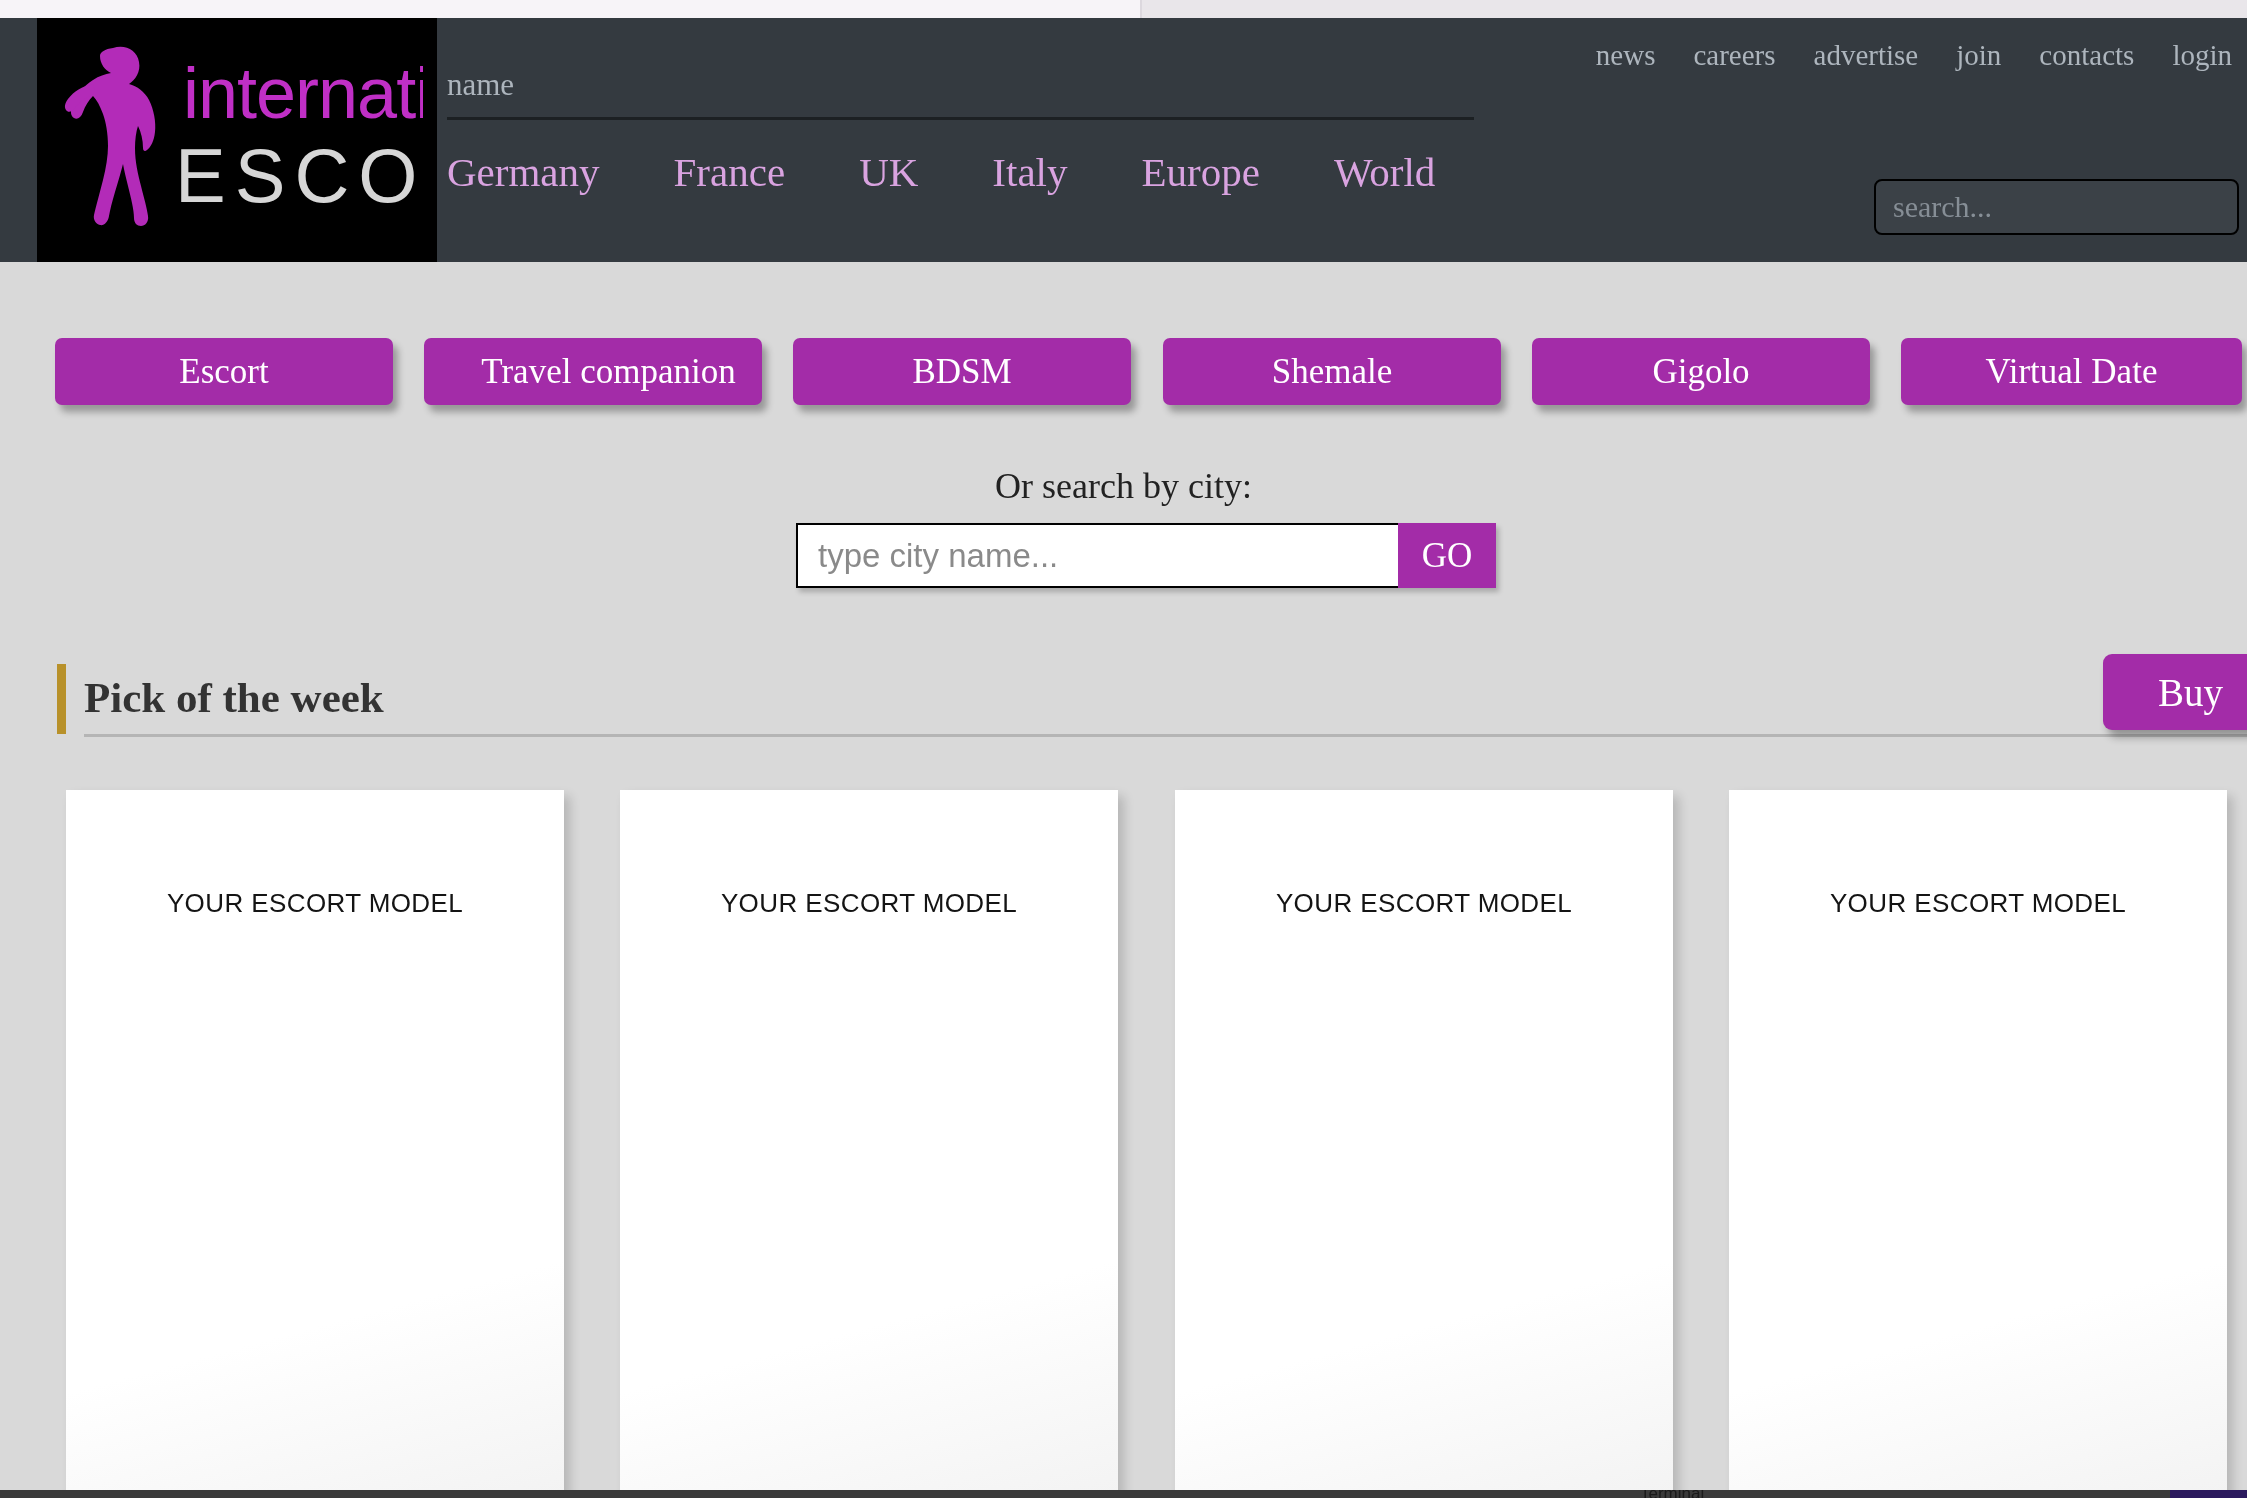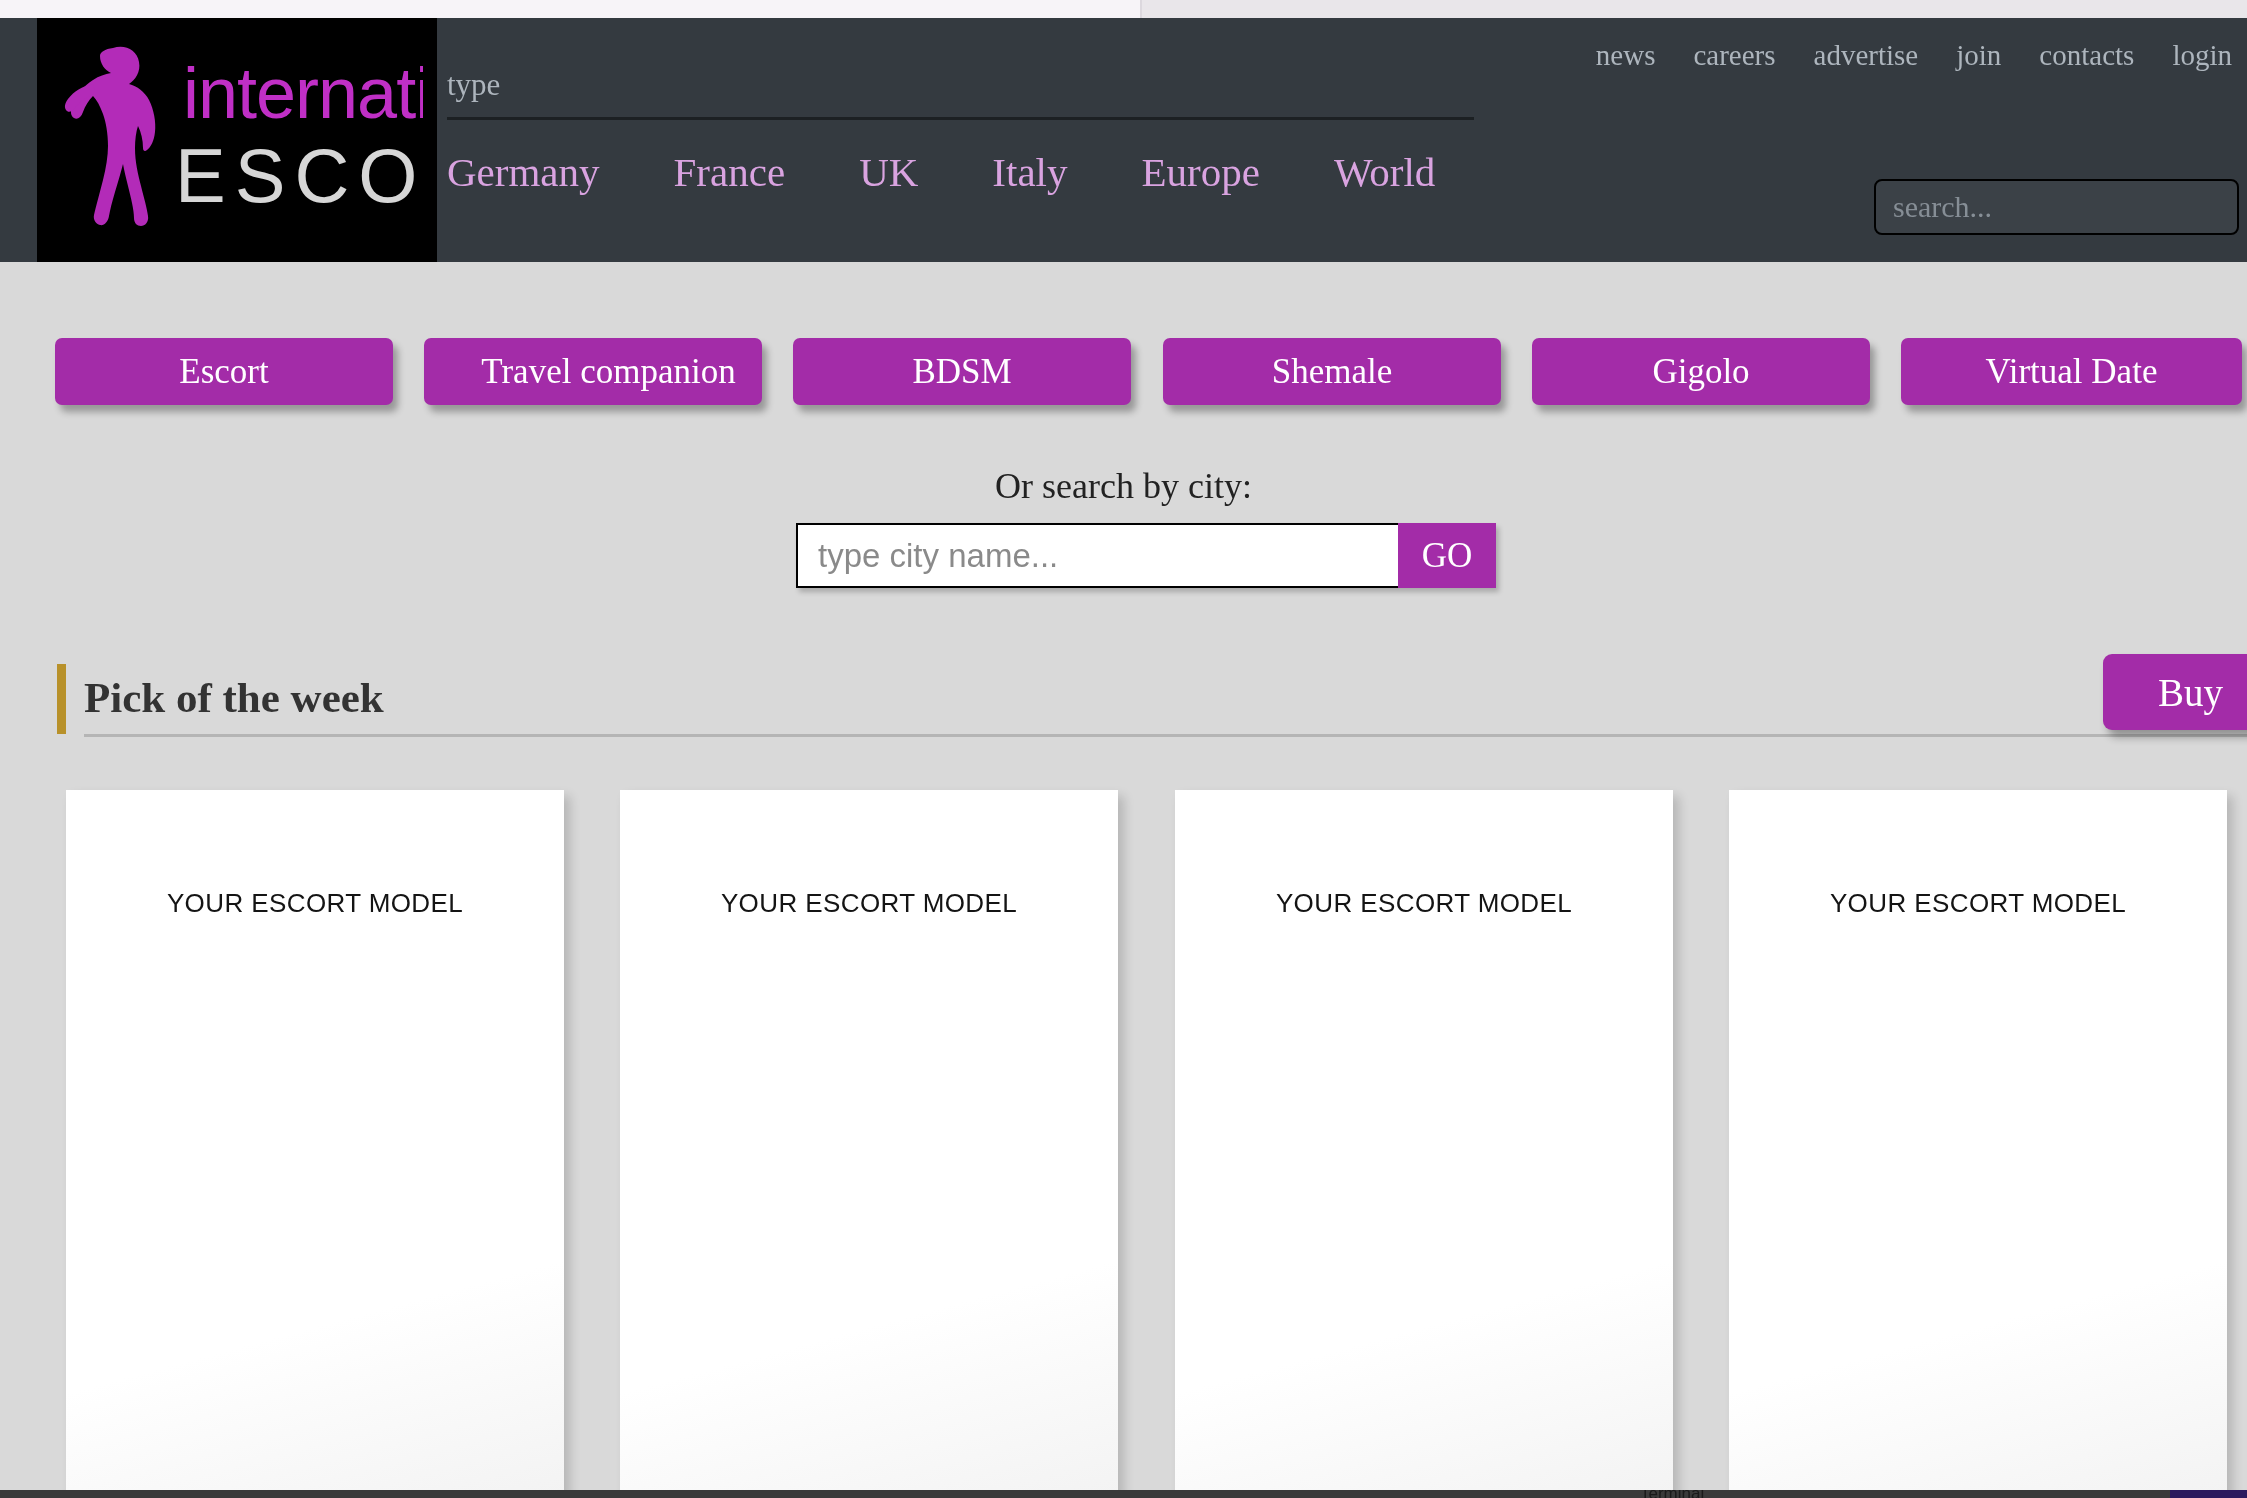--- a/index.html
+++ b/index.html
@@ -222,21 +222,21 @@
   <nav id="top-nav">
     <a>news</a>
     <a>careers</a>
     <a>advertise</a>
     <a>join</a>
     <a>contacts</a>
     <a>login</a>
   </nav>
 
   <div id="cams-row">
-    <a>type</a>
+    <a>name</a>
   </div>
 
   <nav id="country-nav">
     <a>Germany</a>
     <a>France</a>
     <a>UK</a>
     <a>Italy</a>
     <a>Europe</a>
     <a>World</a>
   </nav>

